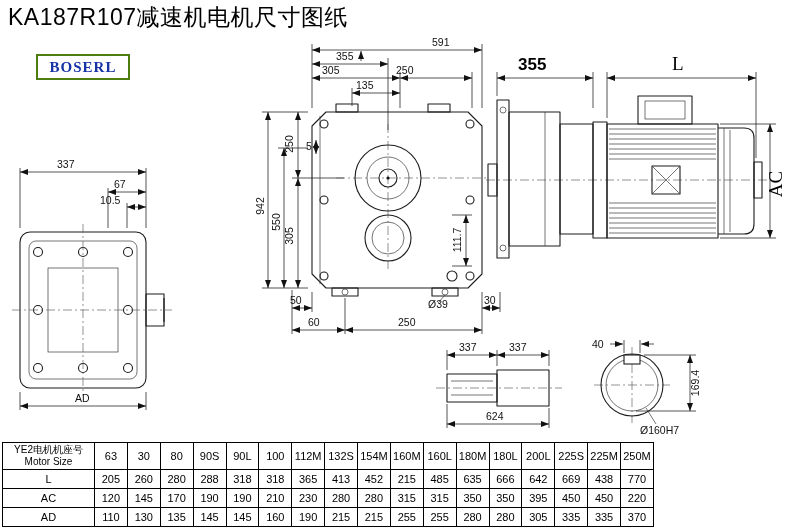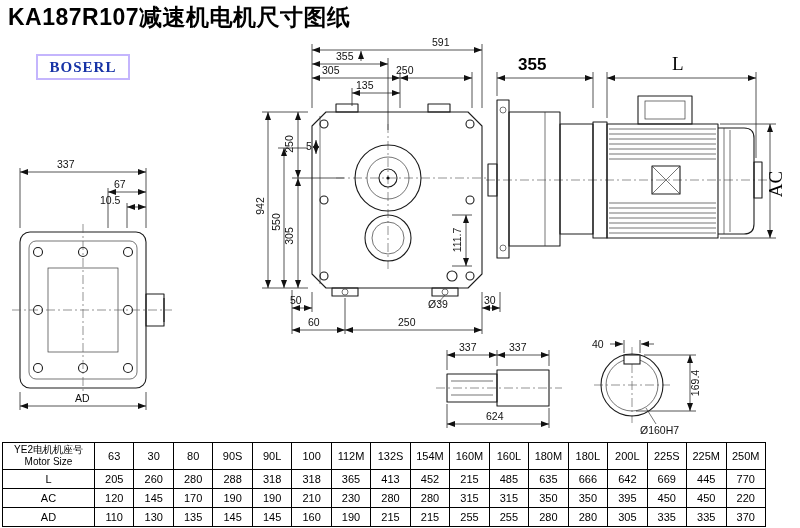--- a/index.html
+++ b/index.html
@@ -1,30 +1,30 @@
 <!DOCTYPE html>
 <html><head>
 <meta charset="utf-8">
 <style>
   * { margin:0; padding:0; box-sizing:border-box; }
   html,body { width:800px; height:528px; background:#fff; font-family:"Liberation Sans",sans-serif; overflow:hidden; }
   .page { position:relative; width:800px; height:528px; background:#fff; }
-  .title { position:absolute; left:8px; top:2px; font-size:23px; font-weight:bold; color:#000; letter-spacing:.5px; }
-  .logo { position:absolute; left:36px; top:54px; width:94px; height:26px; border:2px solid #c4b5fd; display:flex; align-items:center; justify-content:center; background:#fff; }
+  .title { position:absolute; left:8px; top:2px; font-size:23px; font-weight:normal; color:#000; letter-spacing:.5px; }
+  .logo { position:absolute; left:36px; top:54px; width:94px; height:26px; border:2px solid #4d7c0f; display:flex; align-items:center; justify-content:center; background:#fff; }
   .logo span { color:#1733a6; font-weight:bold; font-size:15px; letter-spacing:1px; font-family:"Liberation Serif",serif; }
   svg.drawing { position:absolute; left:0; top:0; }
   .ln   { stroke:#1c1c1c; stroke-width:1.1; fill:none; stroke-linejoin:round; }
   .thin { stroke:#3a3a3a; stroke-width:.7; fill:none; }
   .cl   { stroke:#666; stroke-width:.7; fill:none; stroke-dasharray:9 3 2 3; }
   .dim  { stroke:#2a2a2a; stroke-width:.8; fill:none; }
   .key  { fill:#fff; stroke:#1c1c1c; stroke-width:1.1; }
   .dt  { font:10.5px "Liberation Sans",sans-serif; fill:#111; }
   .dtb { font:bold 17px "Liberation Sans",sans-serif; fill:#000; }
   .dts { font:19px "Liberation Serif",serif; fill:#000; }
-  table.dims { position:absolute; left:2px; bottom:1px; width:764px; border-collapse:collapse; table-layout:fixed; background:#fff; }
+  table.dims { position:absolute; left:2px; bottom:1px; width:652px; border-collapse:collapse; table-layout:fixed; background:#fff; }
   table.dims th, table.dims td { border:1px solid #000; text-align:center; vertical-align:middle; font-size:11px; font-weight:400; padding:0; height:19px; color:#000; font-family:"Liberation Sans",sans-serif; }
   table.dims col.c0 { width:92px; }
   table.dims tr:first-child th { height:27px; }
   table.dims .hdr0 div { font-size:10px; line-height:1.2; }
 </style>
 </head>
 <body>
 
 <div class="page">
 
@@ -292,21 +292,21 @@
           <td>318</td>
           <td>365</td>
           <td>413</td>
           <td>452</td>
           <td>215</td>
           <td>485</td>
           <td>635</td>
           <td>666</td>
           <td>642</td>
           <td>669</td>
-          <td>445</td>
+          <td>438</td>
           <td>770</td>
         </tr>
         <tr>
           <th class="lbl">AC</th>
           <td>120</td>
           <td>145</td>
           <td>170</td>
           <td>190</td>
           <td>190</td>
           <td>210</td>

